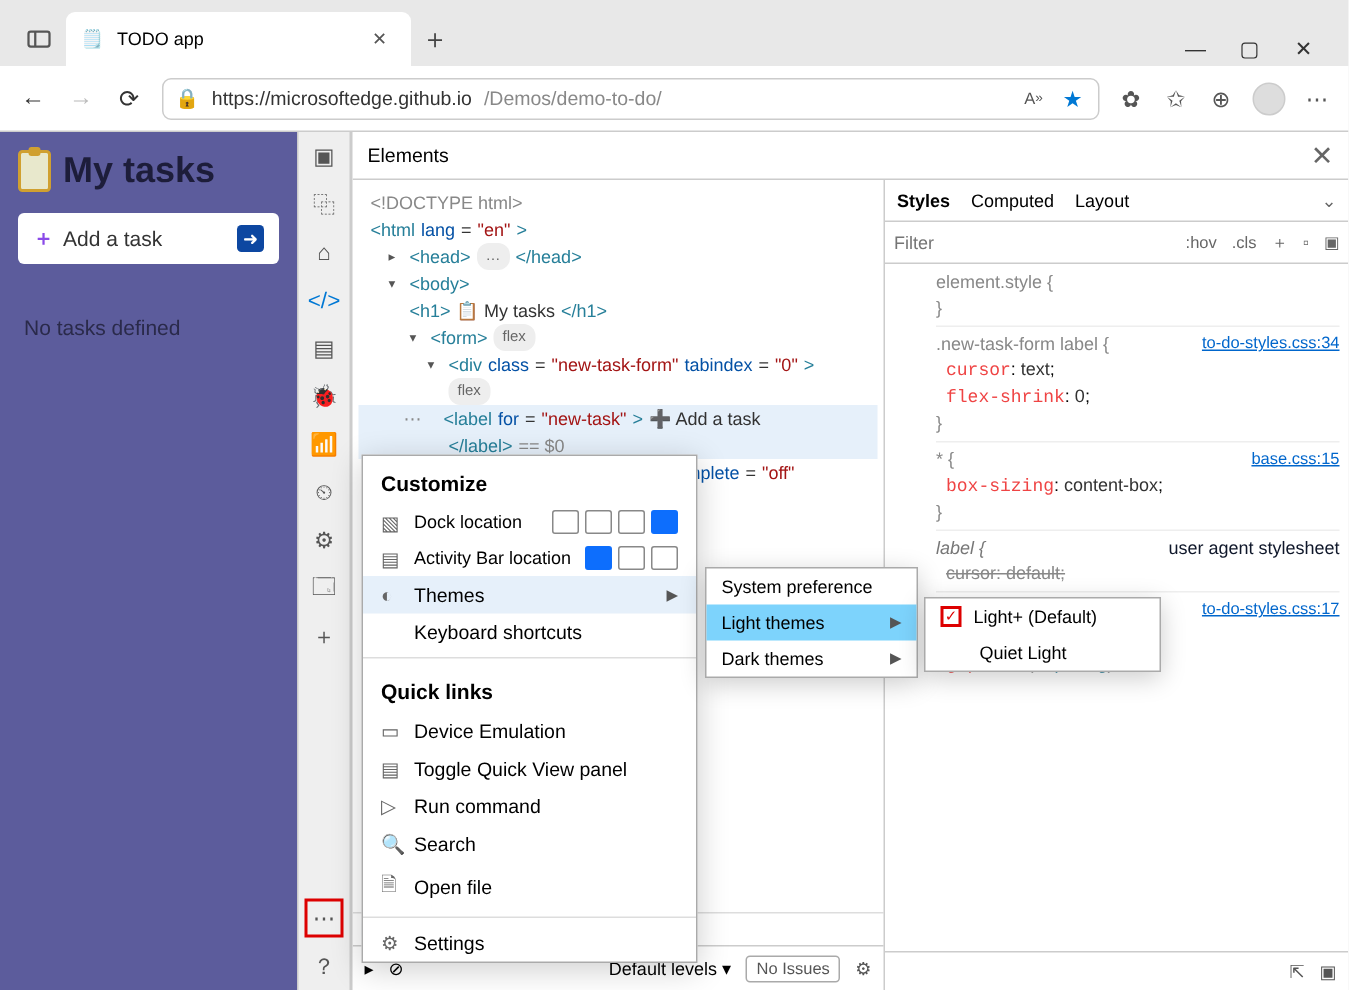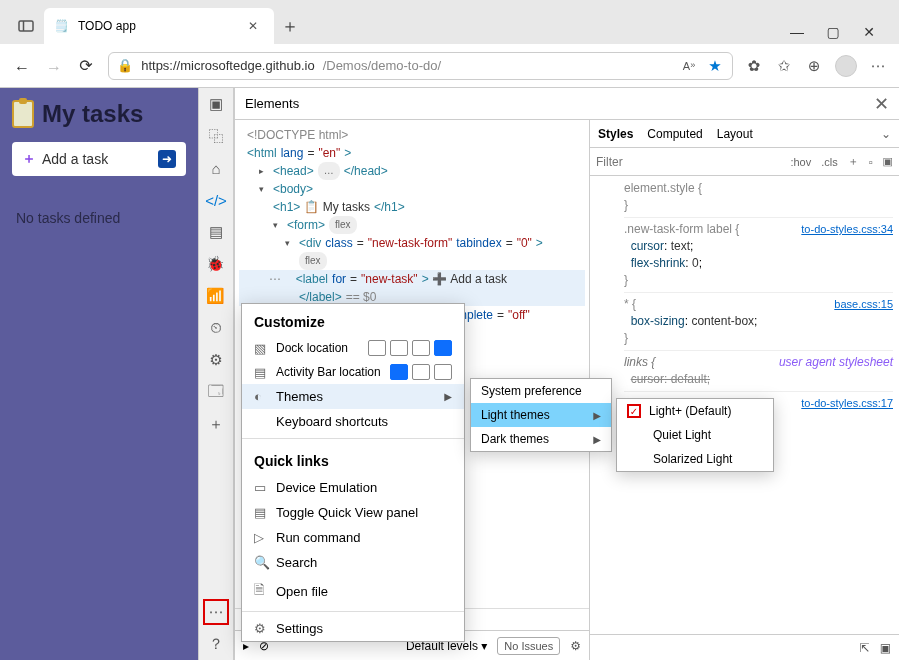--- a/index.html
+++ b/index.html
@@ -62,22 +62,22 @@
   .chip{background:#e6f0fa;border-radius:3px;padding:1px 6px;font-size:11px;color:#0451a5;}
 
   
   .styles { width: 310px; border-left: 1px solid #ccc; display: flex; flex-direction: column; font-family: Consolas, monospace; font-size: 12px; }
   .styletabs { height: 28px; border-bottom: 1px solid #ccc; display: flex; align-items: center; gap: 14px; padding: 0 8px; font-family: "Segoe UI"; font-size: 12px; }
   .styletabs .act { font-weight: 600; }
   .filterrow { height: 28px; border-bottom: 1px solid #ccc; display: flex; align-items: center; padding: 0 6px; gap: 10px; }
   .filterrow input { flex: 1; border: none; outline: none; font-size: 12px; color: #8b5cf6; }
   .filterrow .pill2 { font-size: 11px; color: #666; }
   .rules { flex: 1; padding: 4px 6px; line-height: 17px; overflow: hidden; margin-left: 28px; }
-  .selc { color: #888; } .prop{color:#0c4a6e;} .val{color:#333;} .link{color:#0066cc;text-decoration:underline;float:right;font-size:11px;}
-  .uacomment{color:#8b5cf6;font-style:italic;float:right;}
+  .selc { color: #888; } .prop{color:#ef4444;font-family:Liberation Mono, monospace;} .val{color:#333;} .link{color:#0066cc;text-decoration:underline;float:right;font-size:11px;}
+  .uacomment{color:#0f172a;float:right;}
   .strike{text-decoration:line-through;color:#888;}
   .bottombar{height:26px;border-top:1px solid #ccc;display:flex;align-items:center;justify-content:flex-end;gap:10px;padding:0 8px;color:#555;}
   .consolebar{height:30px;border-top:1px solid #ccc;display:flex;align-items:center;padding:0 8px;gap:10px;font-size:12px;}
   .consolebar .bordbtn { border:1px solid #aaa; padding:2px 6px; border-radius:3px; font-size:11px; color:#555;}
   .consolebar .gearright{margin-left:auto;color:#555;}
 
   
   .menu { position: absolute; left: 241px; top: 303px; width: 224px; background: #fff; border: 1px solid #aaa; box-shadow: 0 4px 20px rgba(0,0,0,0.2); font-size: 13px; z-index: 10; }
   .menu .heading { font-weight: 700; padding: 10px 12px 6px; font-size: 14px; }
   .menu .row { display: flex; align-items: center; gap: 8px; padding: 4px 12px; }
@@ -260,21 +260,21 @@
           <div>&nbsp;&nbsp;<span class="prop">flex-shrink</span>: <span class="val">0</span>;</div>
           <div><span class="selc">}</span></div>
           <div style="border-top:1px solid #eee;margin-top:3px;padding-top:3px;">
             <span class="link">base.css:15</span>
             <span class="selc">* {</span>
           </div>
           <div>&nbsp;&nbsp;<span class="prop">box-sizing</span>: <span class="val">content-box</span>;</div>
           <div><span class="selc">}</span></div>
           <div style="border-top:1px solid #eee;margin-top:3px;padding-top:3px;">
             <span class="uacomment">user agent stylesheet</span>
-            <span style="font-style:italic;color:#777;">links {</span>
+            <span style="font-style:italic;color:#777;">label {</span>
           </div>
           <div>&nbsp;&nbsp;<span class="strike">cursor: default;</span></div>
           <div style="border-top:1px solid #eee;margin-top:3px;padding-top:3px;">
             <span class="link">to-do-styles.css:17</span>
           </div>
           <div>&nbsp;&nbsp;<span class="prop">dis</span></div>
           <div>&nbsp;&nbsp;<span class="prop">ali</span></div>
           <div>&nbsp;&nbsp;<span class="prop">gap</span>: ▸ <span style="color:#888;">var(</span><span style="color:#267f99;">--spacing</span><span style="color:#888;">)</span>; ⓘ</div>
         </div>
         <div class="bottombar">
@@ -363,17 +363,13 @@
 
 <div class="submenu2">
   <div class="item">
     <span class="redcheck">✓</span>
     <span>Light+ (Default)</span>
   </div>
   <div class="item">
       <span style="width:18px;"></span>
       <span>Quiet Light</span>
     </div>
-  <div class="item">
-      <span style="width:18px;"></span>
-      <span>Solarized Light</span>
-    </div>
 </div>
 
 </body></html>

